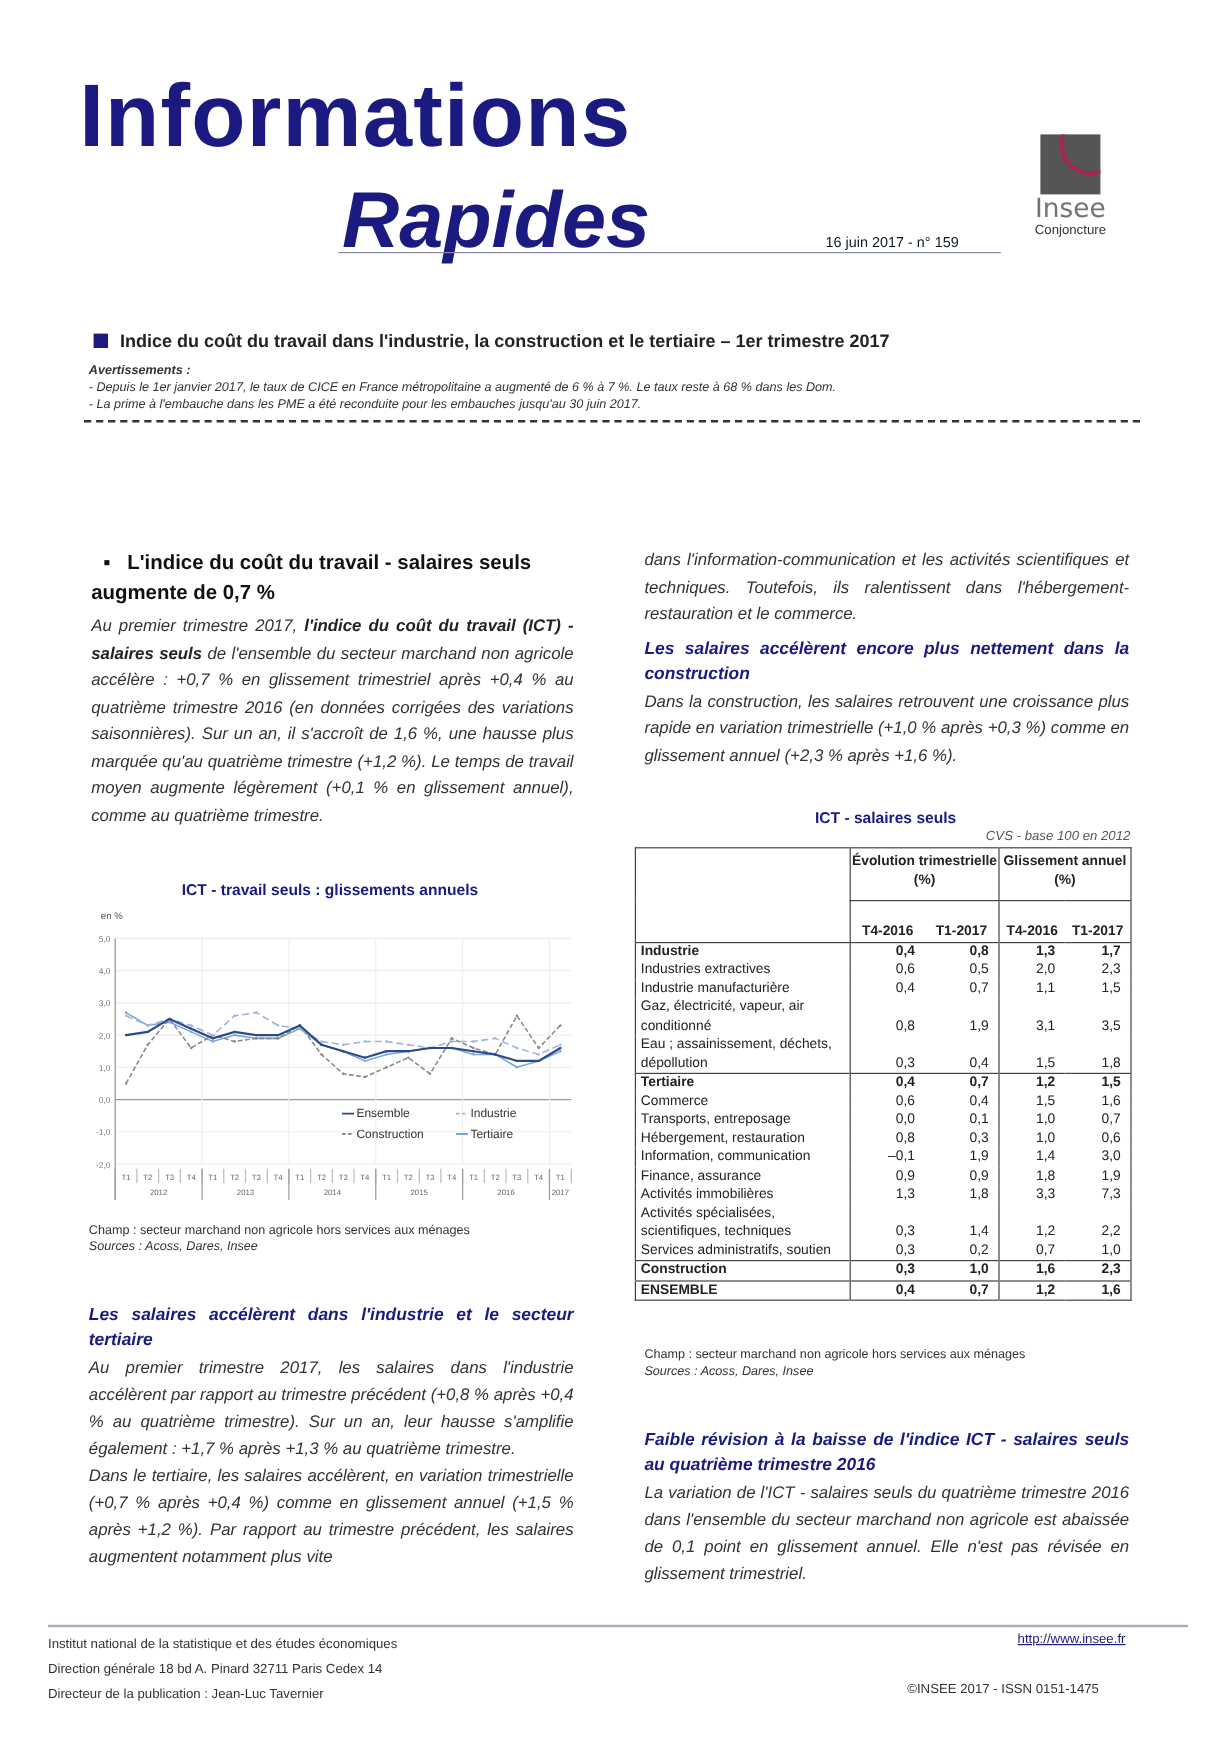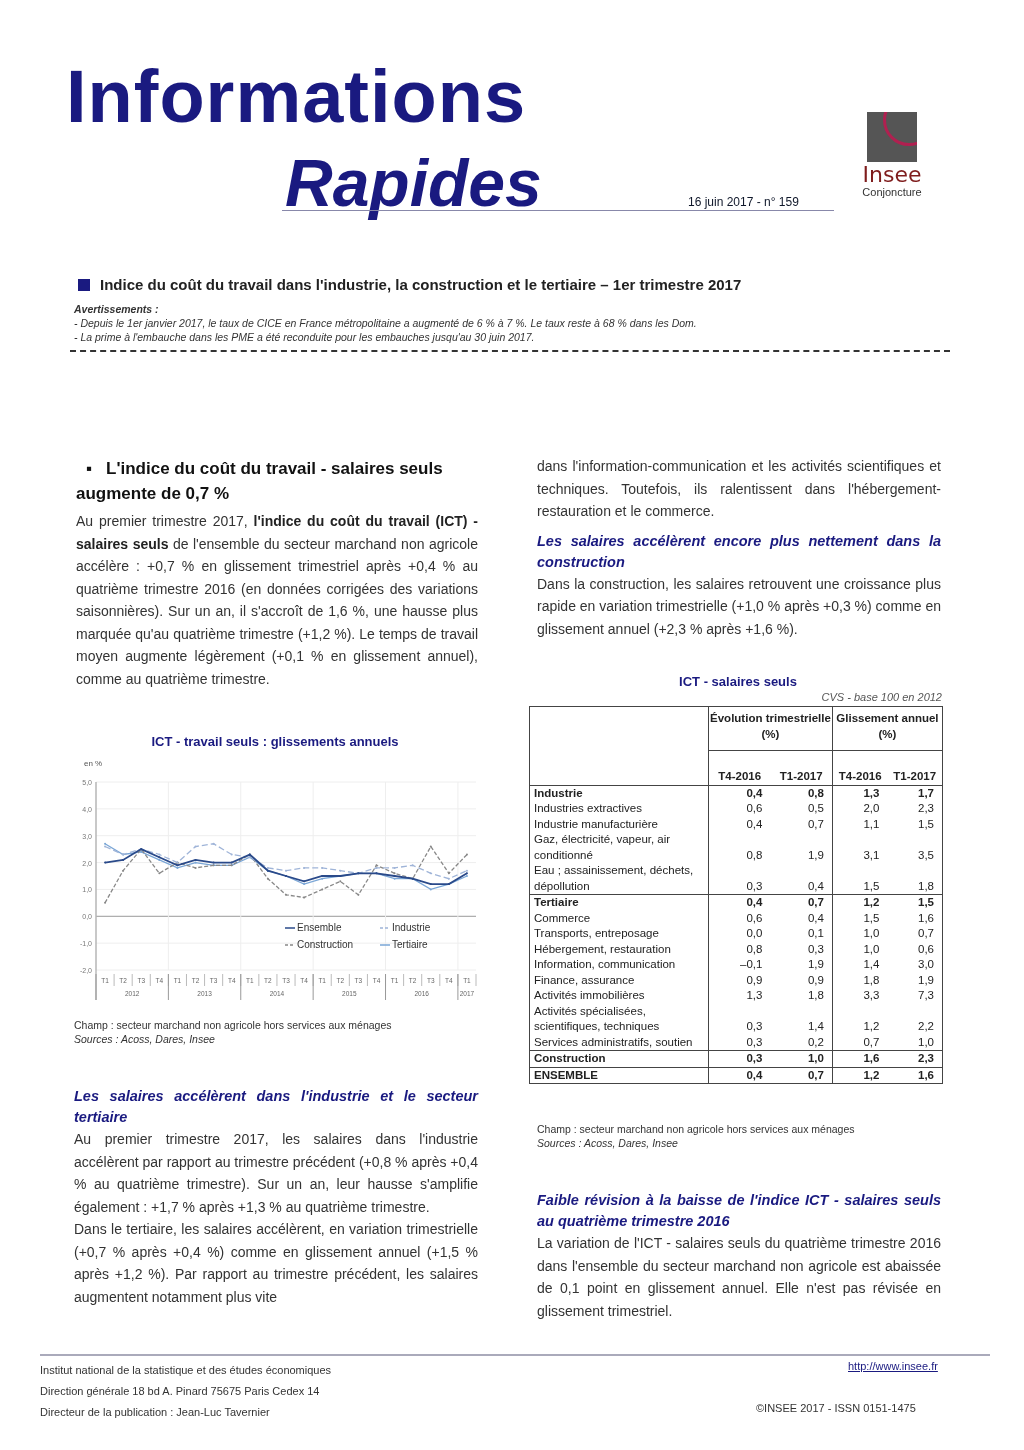--- a/index.html
+++ b/index.html
@@ -5,28 +5,28 @@
   body { margin:0; background:#fff; }
   #page { position:relative; width:1024px; height:1450px; background:#fff; font-family:"Liberation Sans", sans-serif; color:#222; overflow:hidden; }
   .abs { position:absolute; }
   #title1 { left:66px; top:60px; font-size:74px; font-weight:bold; color:#1a1a80; letter-spacing:1px; line-height:1; }
   #title2 { left:285px; top:150px; font-size:66px; font-weight:bold; font-style:italic; color:#1a1a80; line-height:1; }
   #title-rule { left:282px; top:210px; width:552px; height:1px; background:#8888aa; }
   #issue { left:688px; top:195px; font-size:12px; color:#0f172a; }
   #logo { left:852px; top:112px; width:80px; text-align:center; }
   #logo-box { width:50px; height:50px; margin:0 auto; background:#555; position:relative; overflow:hidden; }
   #logo-box:after { content:""; position:absolute; right:-18px; top:-18px; width:46px; height:46px; border-radius:50%; border:3px solid #b02050; }
-  #logo-name { font-size:22px; color:#7f1d1d; line-height:1; margin-top:2px; font-family:"DejaVu Sans", sans-serif; }
+  #logo-name { font-size:22px; color:#737373; line-height:1; margin-top:2px; font-family:"DejaVu Sans", sans-serif; }
   #logo-sub { font-size:11px; color:#333; }
   #subject { left:78px; top:276px; font-size:15px; font-weight:bold; color:#222; }
   #subject-sq { display:inline-block; width:12px; height:12px; background:#1a1a80; margin-right:10px; vertical-align:-1px; }
   #warn { left:74px; top:302px; font-size:10.5px; font-style:italic; color:#333; line-height:14px; }
   #dash { left:70px; top:350px; width:880px; border-top:2px dashed #333; }
   #headline { left:60px; top:370px; width:904px; text-align:center; font-size:24px; font-weight:bold; color:#1a1a80; line-height:32px; }
-  .col { font-size:14px; line-height:22.5px; text-align:justify; color:#333; }
+  .col { font-size:14px; line-height:22.5px; text-align:justify; color:#333;font-style:italic; }
   .h-bul { font-size:17px; font-weight:bold; line-height:25px; color:#111; }
   .h-ital { font-size:14.5px; font-weight:bold; font-style:italic; color:#1a1a80; line-height:21px; text-align:justify; }
   .note { font-size:10.5px; color:#333; line-height:14px; }
   .note i { font-style:italic; }
   #chart-title { left:70px; top:734px; width:410px; text-align:center; font-size:13px; font-weight:bold; color:#1a1a80; }
   #chart-svg { left:70px; top:752px; }
   #tbl-title { left:528px; top:674px; width:420px; text-align:center; font-size:13px; font-weight:bold; color:#1a1a80; }
   #tbl-sub { left:700px; top:691px; width:242px; text-align:right; font-size:11px; font-style:italic; color:#555; }
   table { border-collapse:collapse; font-size:11.5px; color:#222; }
   #tbl { left:529px; top:706px; width:414px; }
@@ -399,18 +399,18 @@
   </div>
 
   <div class="abs" style="left:537px;top:1190px;width:404px;">
     <div class="h-ital">Faible révision à la baisse de l'indice ICT - salaires seuls au quatrième trimestre 2016</div>
     <div class="col">La variation de l'ICT - salaires seuls du quatrième trimestre 2016 dans l'ensemble du secteur marchand non agricole est abaissée de 0,1 point en glissement annuel. Elle n'est pas révisée en glissement trimestriel.</div>
   </div>
 
   <div class="abs" id="footer-rule"></div>
   <div class="abs" id="foot-l">
     <div>Institut national de la statistique et des études économiques</div>
-    <div>Direction générale 18 bd A. Pinard 75675 Paris Cedex 14</div>
+    <div>Direction générale 18 bd A. Pinard 32711 Paris Cedex 14</div>
     <div>Directeur de la publication : Jean-Luc Tavernier</div>
   </div>
   <a class="abs" id="foot-r1">http://www.insee.fr</a>
   <div class="abs" id="foot-r2">©INSEE 2017 - ISSN 0151-1475</div>
 </div>
 
 </body></html>

